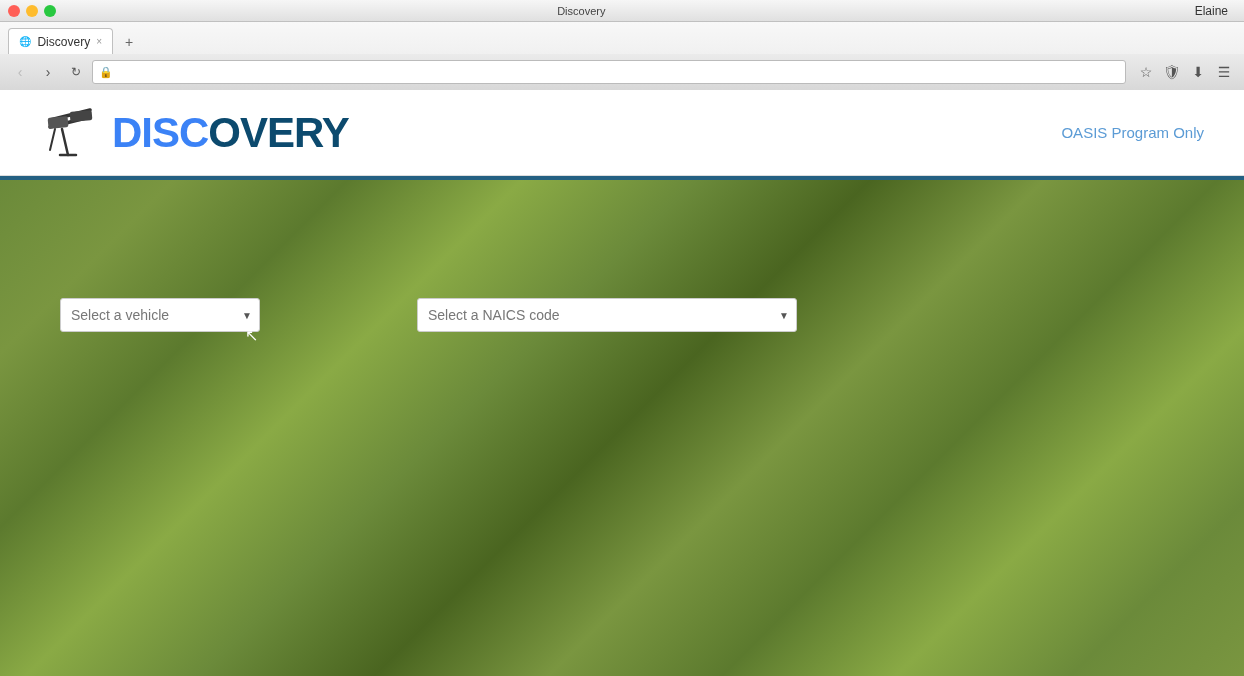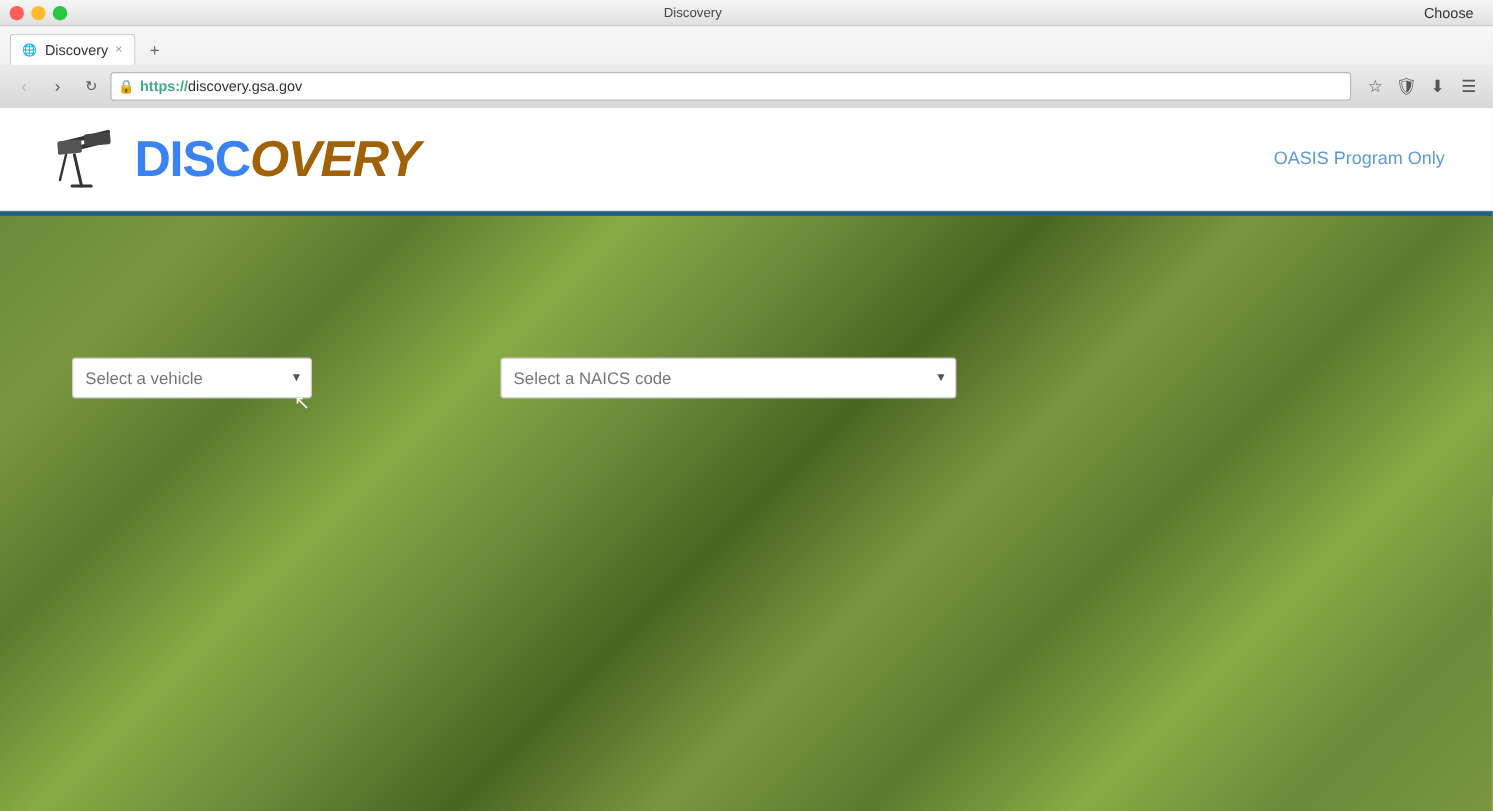--- a/index.html
+++ b/index.html
@@ -129,21 +129,21 @@
       display: flex;
       align-items: center;
       justify-content: space-between;
       border-bottom: 1px solid #ddd;
     }
     .logo-container { display: flex; align-items: center; gap: 12px; }
     .logo-icon { width: 60px; height: 55px; }
     .logo-text-container { display: flex; flex-direction: column; }
     .logo-discovery { font-size: 42px; font-weight: bold; letter-spacing: -1px; line-height: 1; }
     .logo-disc { color: #3b82f6; }
-    .logo-overy { color: #a16207; font-style: italic; }
+    .logo-overy { color: #0c4a6e; }
     .logo-subtitle { font-size: 14px; color: #555; margin-top: 2px; }
     .oasis-link { color: #5b9bd5; font-size: 15px; text-decoration: none; cursor: pointer; }
 
     
     .hero-section {
       background: rgba(0, 70, 110, 0.85);
       padding: 30px 60px 40px;
       color: white;
     }
     .steps-container {
@@ -291,41 +291,38 @@
 </head>
 <body>
 
 <div class="mac-titlebar">
   <div class="mac-buttons">
     <button class="mac-btn mac-close"></button>
     <button class="mac-btn mac-min"></button>
     <button class="mac-btn mac-max"></button>
   </div>
   <span class="mac-title-text">Discovery</span>
-  <span class="mac-user">Choose</span>
+  <span class="mac-user">Elaine</span>
 </div>
 
 <div class="browser-chrome">
   <div class="browser-tabs">
     <div class="browser-tab">
       <span class="tab-favicon">🌐</span>
       <span>Discovery</span>
       <span class="tab-close">×</span>
     </div>
     <button class="tab-new">+</button>
   </div>
   <div class="browser-toolbar">
     <button class="nav-btn disabled">‹</button>
     <button class="nav-btn">›</button>
     <button class="nav-btn refresh-btn">↻</button>
     <div class="address-bar">
       <span class="address-lock">🔒</span>
-      <span class="address-text">
-        <span class="address-https">https://</span><span>discovery.gsa.gov</span>
-      </span>
     </div>
     <div class="toolbar-icons">
       <button class="toolbar-icon-btn">☆</button>
       <button class="toolbar-icon-btn">🛡</button>
       <button class="toolbar-icon-btn">⬇</button>
       <button class="toolbar-icon-btn">☰</button>
     </div>
   </div>
 </div>
 

